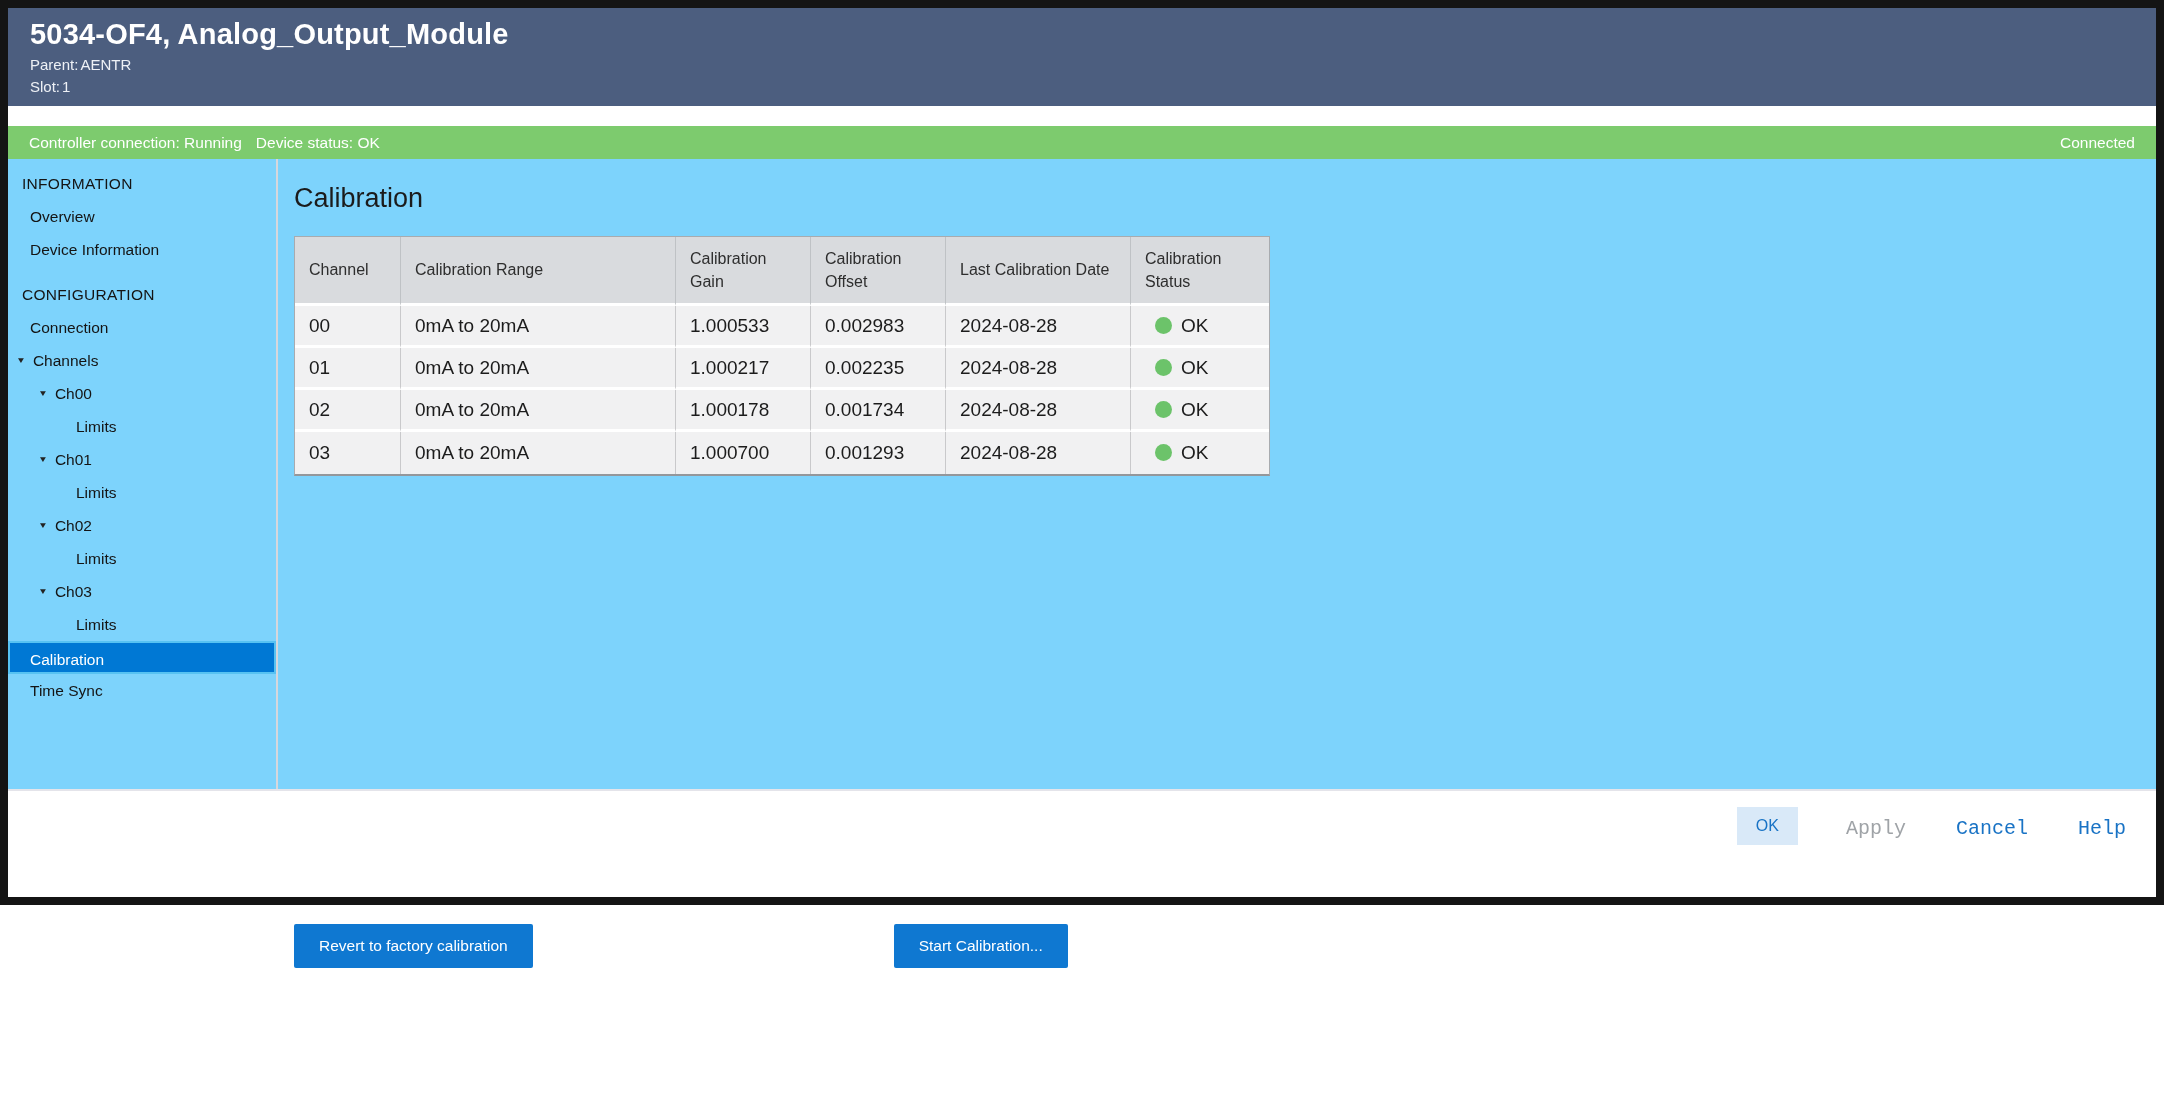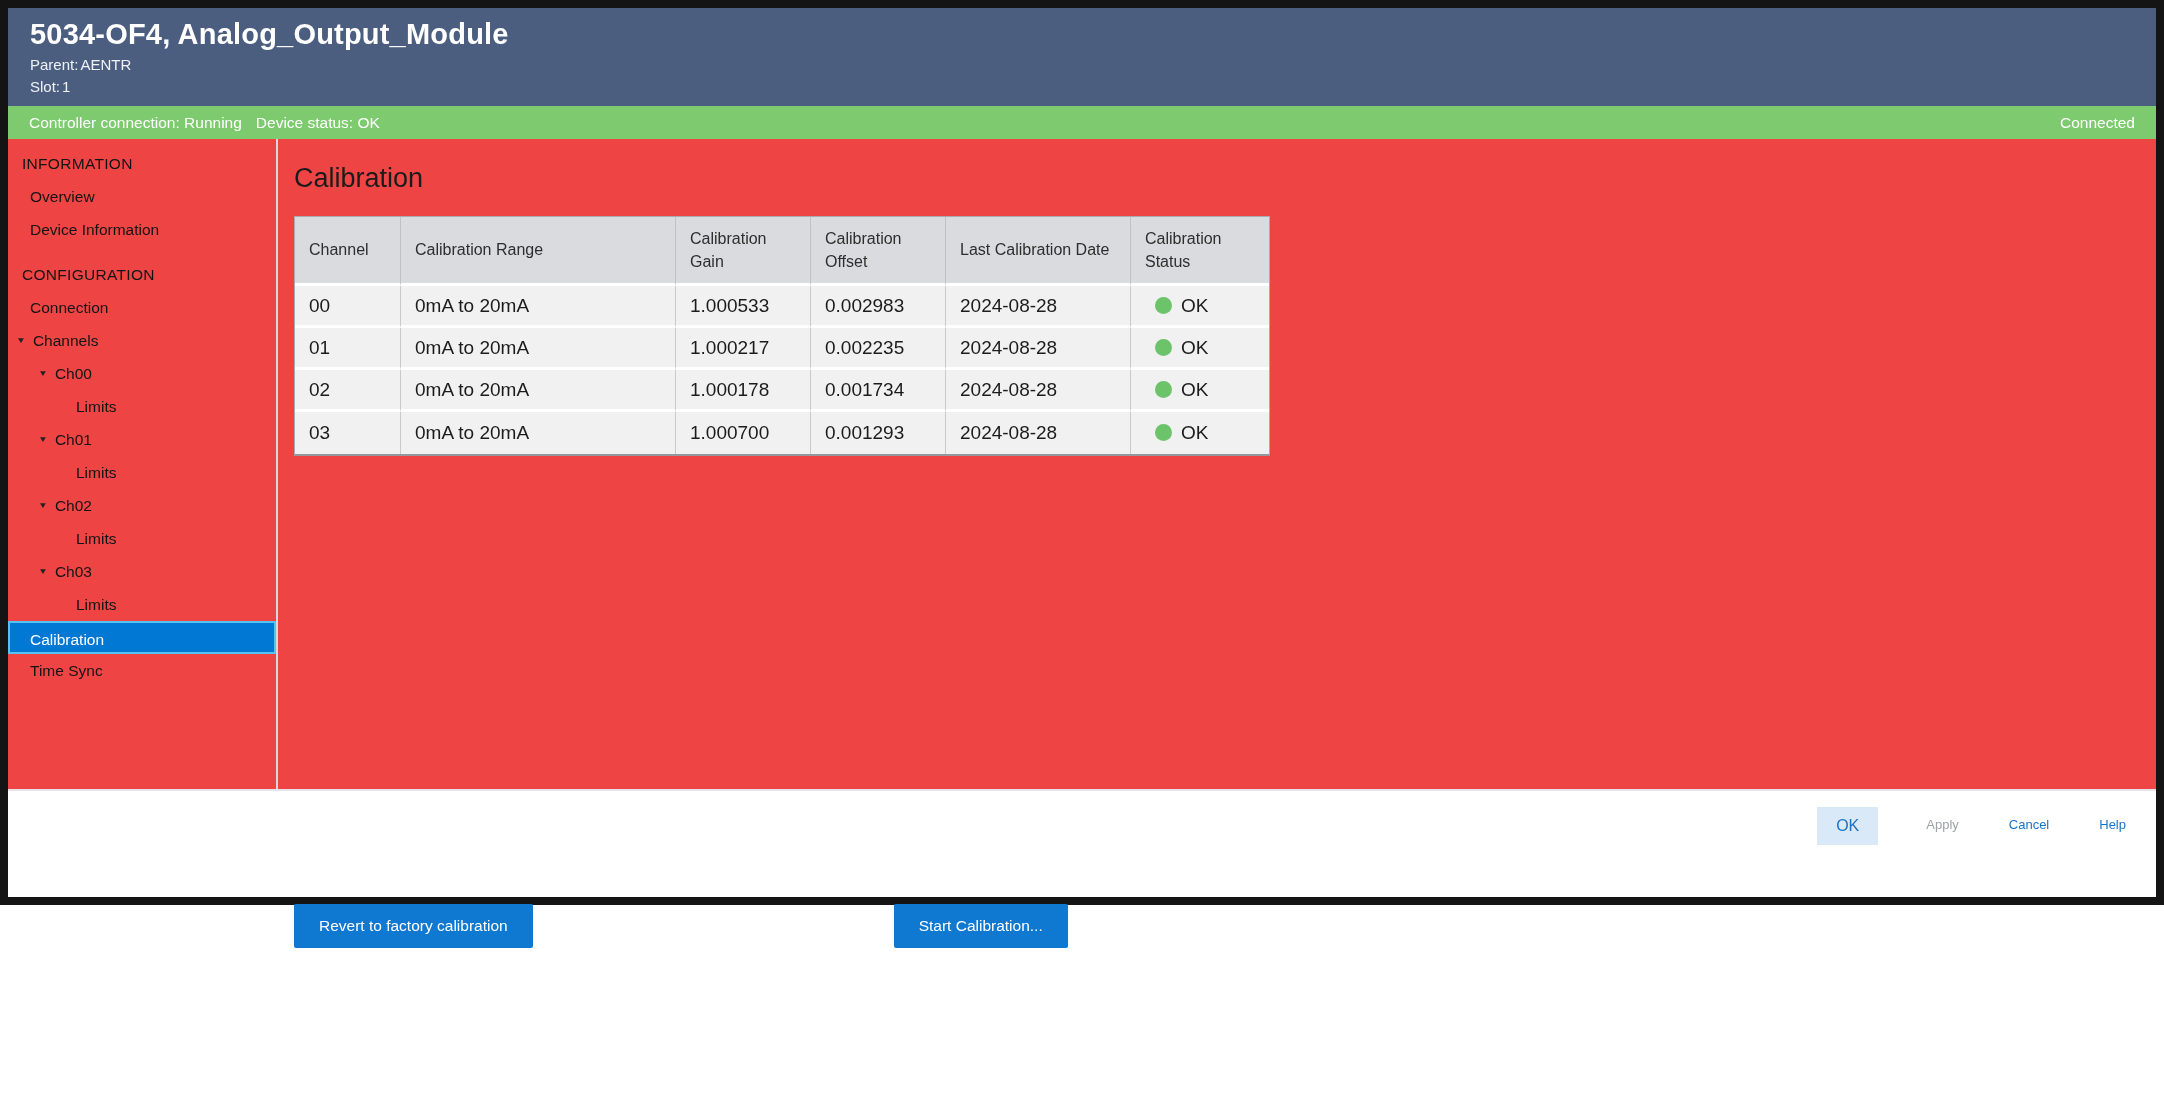--- a/index.html
+++ b/index.html
@@ -21,26 +21,26 @@
     padding:10px 20px 0 22px;
   }
   .title { font-size:29px; font-weight:bold; letter-spacing:0.2px; }
   .meta-line { font-size:15px; margin-top:5px; color:#eef1f6; }
   .meta-line .lbl { margin-right:2px; }
   
   .statusbar {
     background:#7dcb6e; color:#ffffff;
     height:33px; flex-shrink:0;
     display:flex; align-items:center;
-    padding:0 21px; font-size:15.5px;
+    padding:0 21px; font-size:15.5px;margin-top:20px;
   }
   .statusbar .gap { margin-left:14px; }
   .statusbar .right { margin-left:auto; }
   
-  .body { flex:1; display:flex; min-height:0; background:#ef4444; }
+  .body { flex:1; display:flex; min-height:0; background:#7dd3fc; }
   .sidebar { width:268px; flex-shrink:0; padding-top:8px; font-size:15.5px; color:#141414; overflow:hidden; }
   .vdivider { width:2px; background:#d7d7dc; flex-shrink:0; }
   .main { flex:1; padding:20px 0 0 16px; }
 
   .nav-section { height:33px; line-height:33px; padding-left:14px; letter-spacing:0.3px; }
   .nav-section.spaced { margin-top:12px; }
   .nav-item { height:33px; line-height:33px; padding-left:22px; cursor:default; display:flex; }
   .nav-item.lvl-ch0 { padding-left:8px; }
   .nav-item.lvl-ch1 { padding-left:30px; }
   .nav-item.lvl-limits { padding-left:68px; }
@@ -89,22 +89,22 @@
     display:flex; justify-content:flex-end; align-items:flex-start;
     padding:16px 28px 0 0; gap:46px; background:#ffffff;
   }
   .btn-ok {
     background:#d9e9f8; color:#1973c5; border:none;
     padding:10px 19px; font-size:16px;
     font-family:"Liberation Sans", sans-serif; cursor:pointer;
   }
   .btn-flat {
     background:none; border:none; color:#1973c5;
-    padding:10px 2px; font-size:13px;
-    font-family:Liberation Sans, sans-serif; cursor:pointer;
+    padding:10px 2px; font-size:20px;
+    font-family:Liberation Mono, monospace; cursor:pointer;
   }
   .btn-flat.disabled { color:#9fa3a7; cursor:default; }
 </style>
 </head>
 <body>
 
 <div id="window">
 
   <div class="header">
     <div class="title">5034-OF4, Analog_Output_Module</div>

